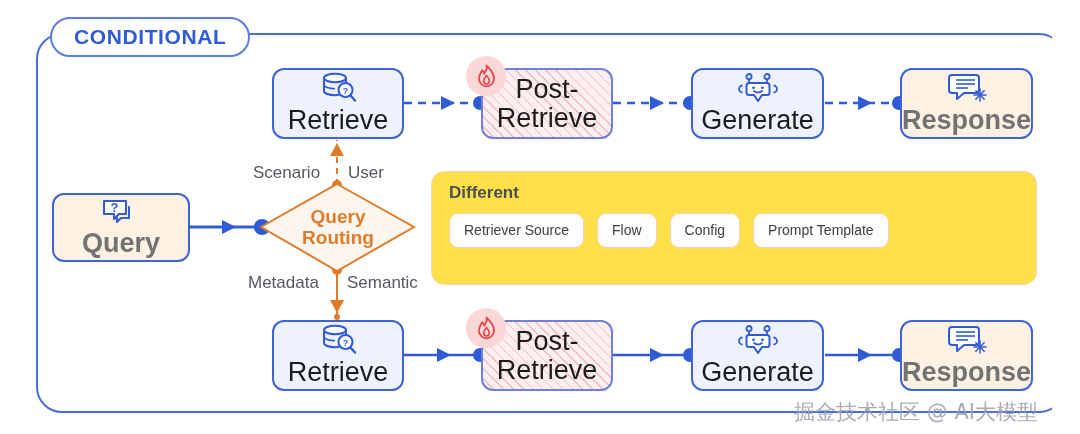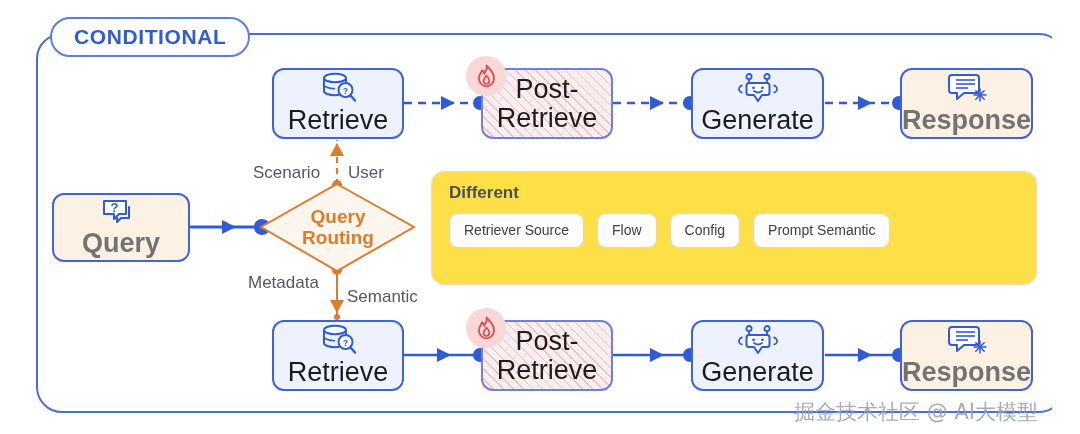--- a/index.html
+++ b/index.html
@@ -283,21 +283,21 @@
   </div>
 
   <div class="diamond-wrap" style="left:261px; top:184px; width:154px; height:88px;">
     <div class="diamond-label">Query
 Routing</div>
   </div>
 
   <div class="edge-label" style="left:253px; top:163px;">Scenario</div>
   <div class="edge-label" style="left:348px; top:163px;">User</div>
   <div class="edge-label" style="left:248px; top:273px;">Metadata</div>
-  <div class="edge-label" style="left:347px; top:287px;">Semantic</div>
+  <div class="edge-label" style="left:347px; top:273px;">Semantic</div>
 
   <div class="node node-blue" style="left:272px; top:68px; width:132px; height:71px;">
     <span class="icon">
       <svg width="40" height="33" viewBox="0 0 40 33">
         <ellipse cx="17" cy="6" rx="11" ry="4.2" fill="#ffffff" stroke="#2f5bd7" stroke-width="2"></ellipse>
         <path d="M6,6 v13 c0,2.4 5,4.2 11,4.2 c1.6,0 3.1,-0.15 4.4,-0.4" fill="none" stroke="#2f5bd7" stroke-width="2"></path>
         <path d="M28,6 v7" fill="none" stroke="#2f5bd7" stroke-width="2"></path>
         <path d="M6,12.5 c0,2.4 5,4.2 11,4.2" fill="none" stroke="#2f5bd7" stroke-width="1.6"></path>
         <circle cx="27.5" cy="18" r="7" fill="#ffffff" stroke="#2f5bd7" stroke-width="2"></circle>
         <line x1="32.5" y1="23.5" x2="37" y2="28.5" stroke="#2f5bd7" stroke-width="2.4" stroke-linecap="round"></line>
@@ -425,19 +425,19 @@
     </span>
     <span class="label">Response</span>
   </div>
 
   <div class="diff-panel">
     <div class="diff-title">Different</div>
     <div class="diff-tags">
       <div class="diff-tag">Retriever Source</div>
       <div class="diff-tag">Flow</div>
       <div class="diff-tag">Config</div>
-      <div class="diff-tag">Prompt Semantic</div>
+      <div class="diff-tag">Prompt Template</div>
     </div>
   </div>
 
   <div class="watermark">掘金技术社区 @ AI大模型</div>
 
 </div>
 
 </body></html>

